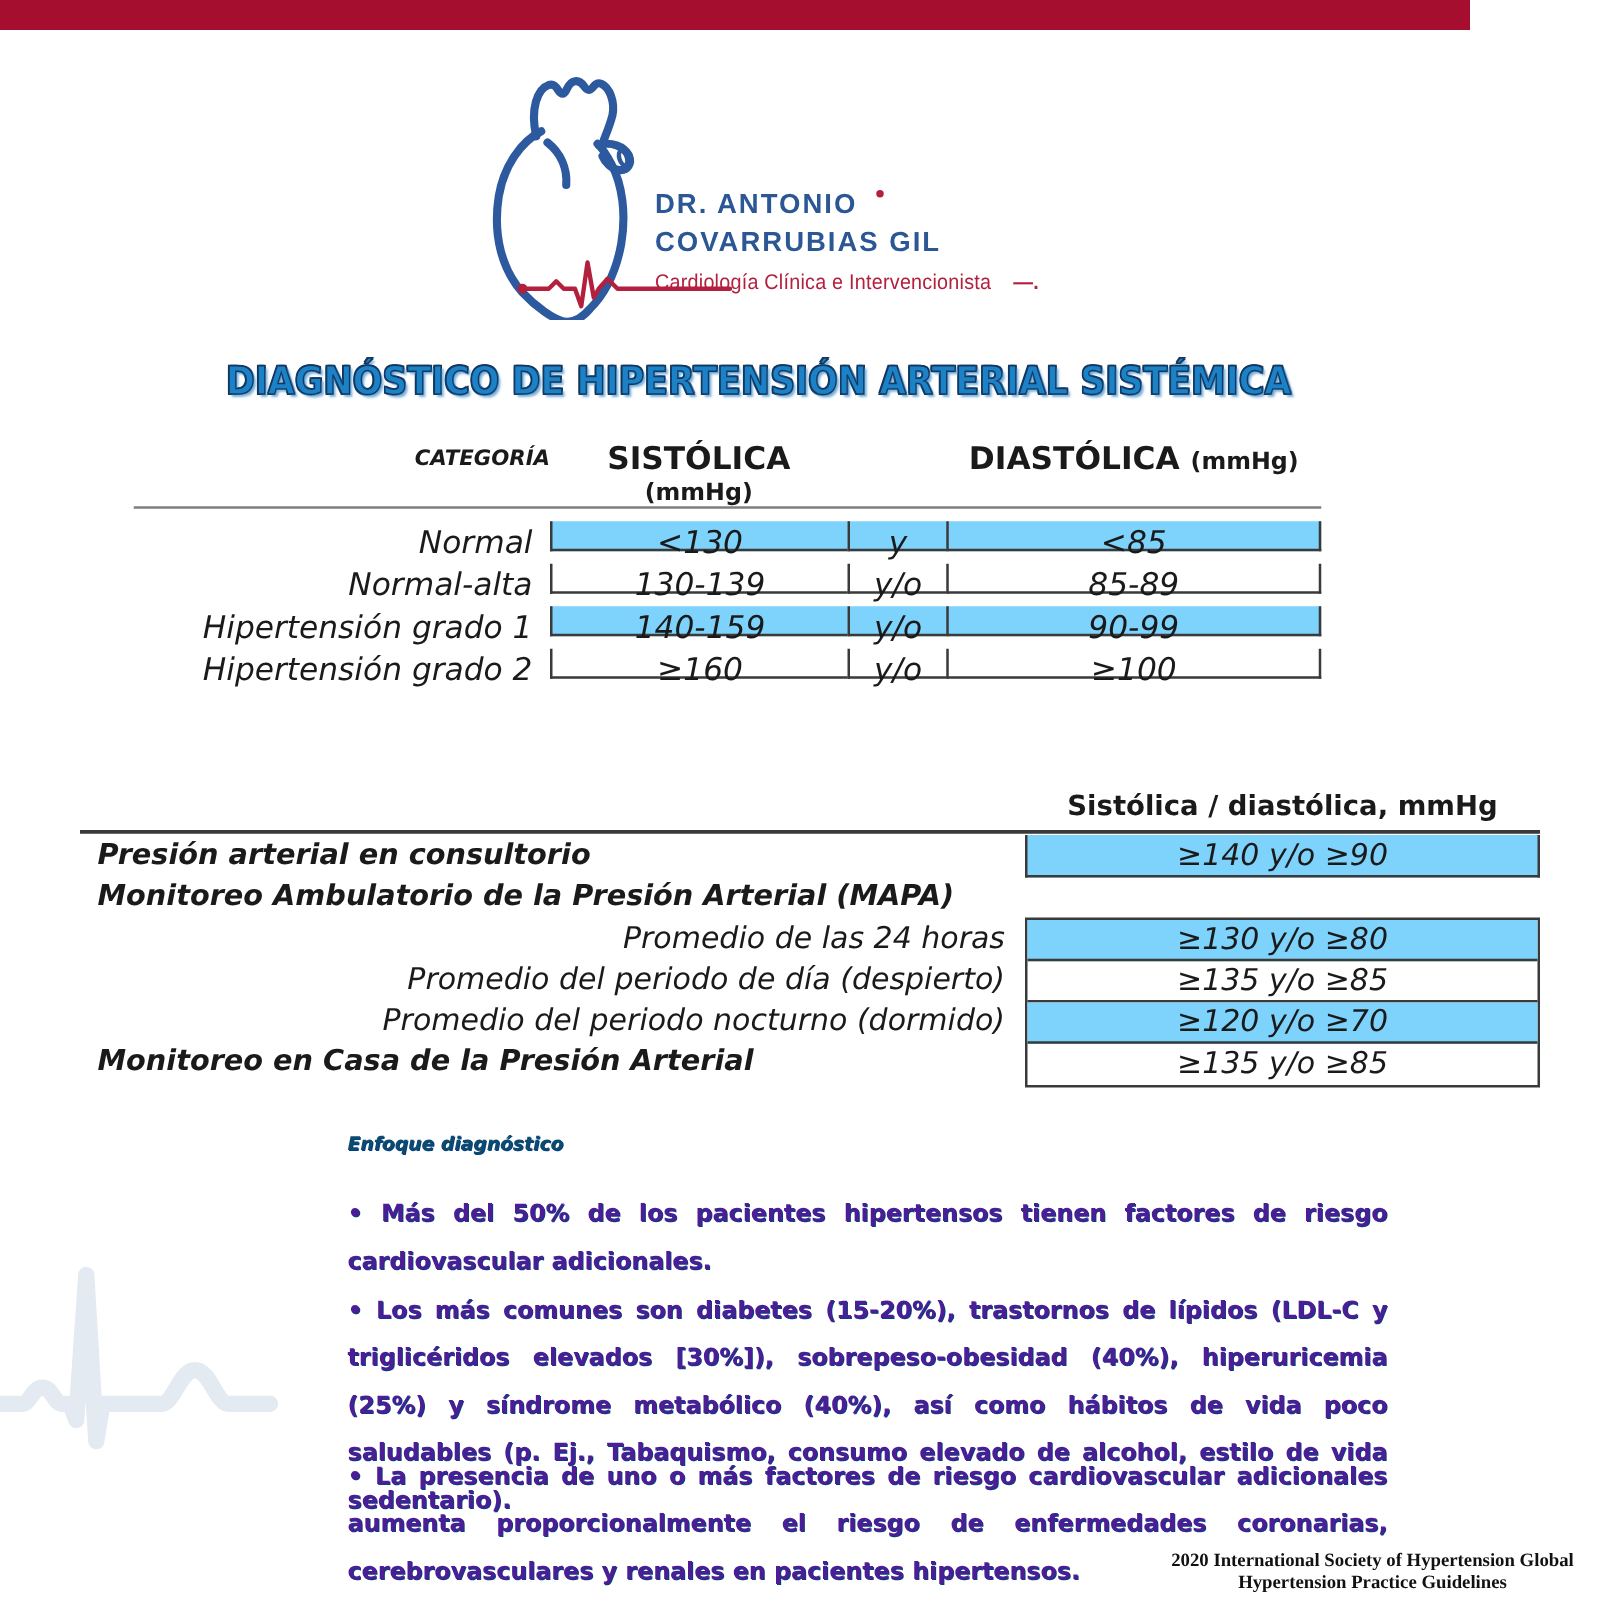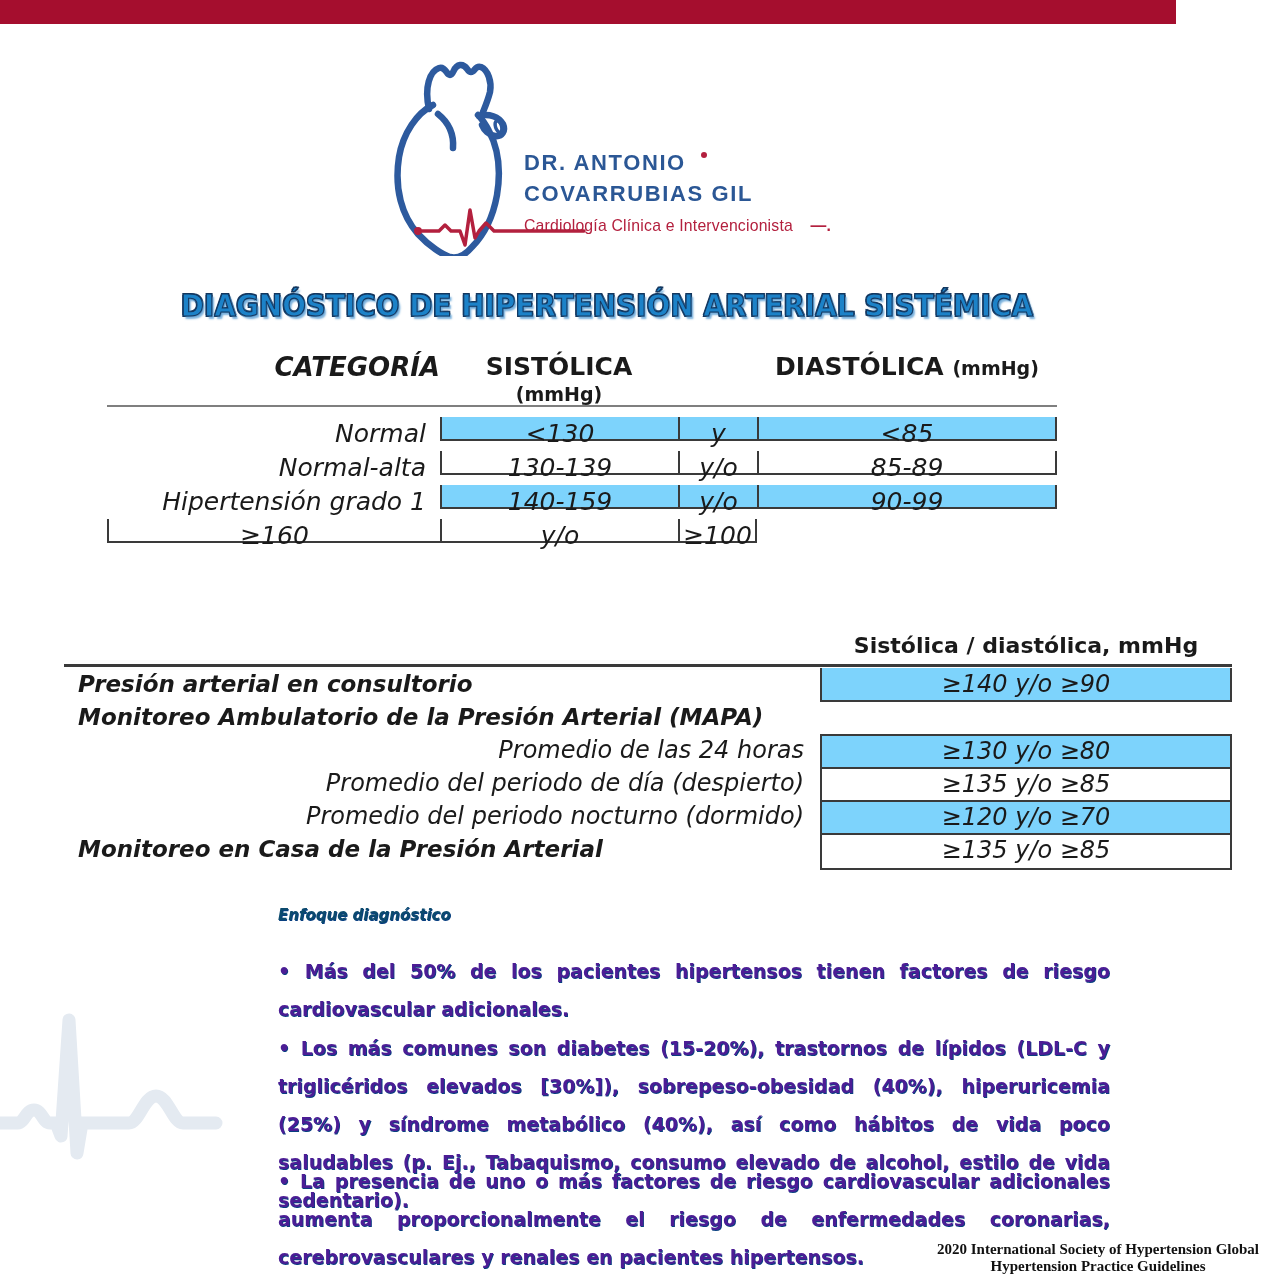--- a/index.html
+++ b/index.html
@@ -25,21 +25,21 @@
          font-weight:800;font-size:31px;color:#1c82c8;letter-spacing:0;
          transform:scaleX(.9);transform-origin:center;
          -webkit-text-stroke:1.1px #14375f;
          text-shadow:2.5px 2.5px 2px rgba(100,165,215,.85),
                      -1px -1px 0 #14375f,1px -1px 0 #14375f,
                      -1px 1px 0 #14375f,1px 1px 0 #14375f;}
 
   
   .t1h{font-weight:700;line-height:30px;}
   .t1h-cat{left:107px;top:352px;width:333px;text-align:right;padding-right:6px;
-           font-style:italic;font-size:26px;}
+           font-style:italic;font-size:17px;}
   .t1h-sys{left:440px;top:352px;width:238px;text-align:center;font-size:25px;}
   .t1h-dia{left:757px;top:352px;width:300px;text-align:center;font-size:25px;}
   .t1h small{font-size:19px;font-weight:700;}
   .t1h-sys small{display:block;margin-top:0px;line-height:24px;}
 
   .t1{left:107px;top:405px;width:950px;display:grid;
       grid-template-columns:333px 238px 79px 300px;grid-auto-rows:34px;
       border-top:2px solid #7f7f7f;box-sizing:border-box;}
   .t1 div{box-sizing:border-box;font-style:italic;font-size:25px;line-height:33px;margin-top:10px;}
   .t1 .cat{text-align:right;padding-right:14px;}
@@ -125,20 +125,21 @@
     <div class="cat">Normal-alta</div>
     <div class="val">130-139</div>
     <div class="val">y/o</div>
     <div class="val end">85-89</div>
 
     <div class="cat">Hipertensión grado 1</div>
     <div class="val shaded">140-159</div>
     <div class="val shaded">y/o</div>
     <div class="val shaded end">90-99</div>
 
+    <div class="cat">Hipertensión grado 2</div>
     <div class="val">≥160</div>
     <div class="val">y/o</div>
     <div class="val end">≥100</div>
   </div>
 
   <div class="abs t2-header">Sistólica / diastólica, mmHg</div>
   <div class="abs t2-rule"></div>
 
   <div class="abs t2-label bold" style="top:668px;">Presión arterial en consultorio</div>
   <div class="abs t2-label bold" style="top:701px;">Monitoreo Ambulatorio de la Presión Arterial (MAPA)</div>

